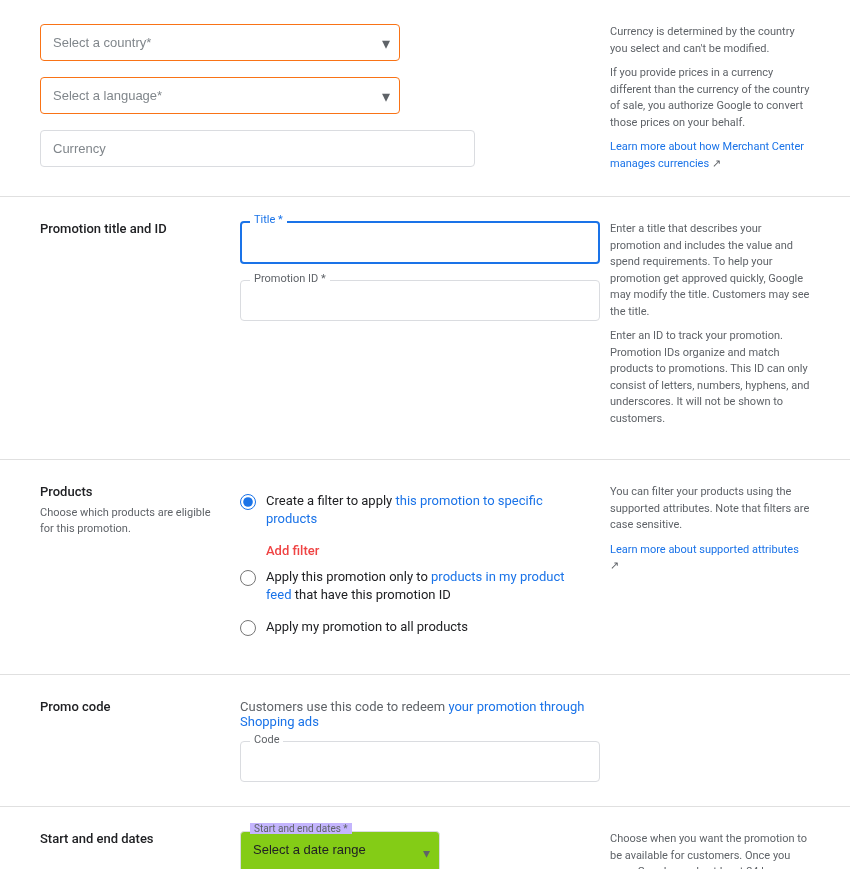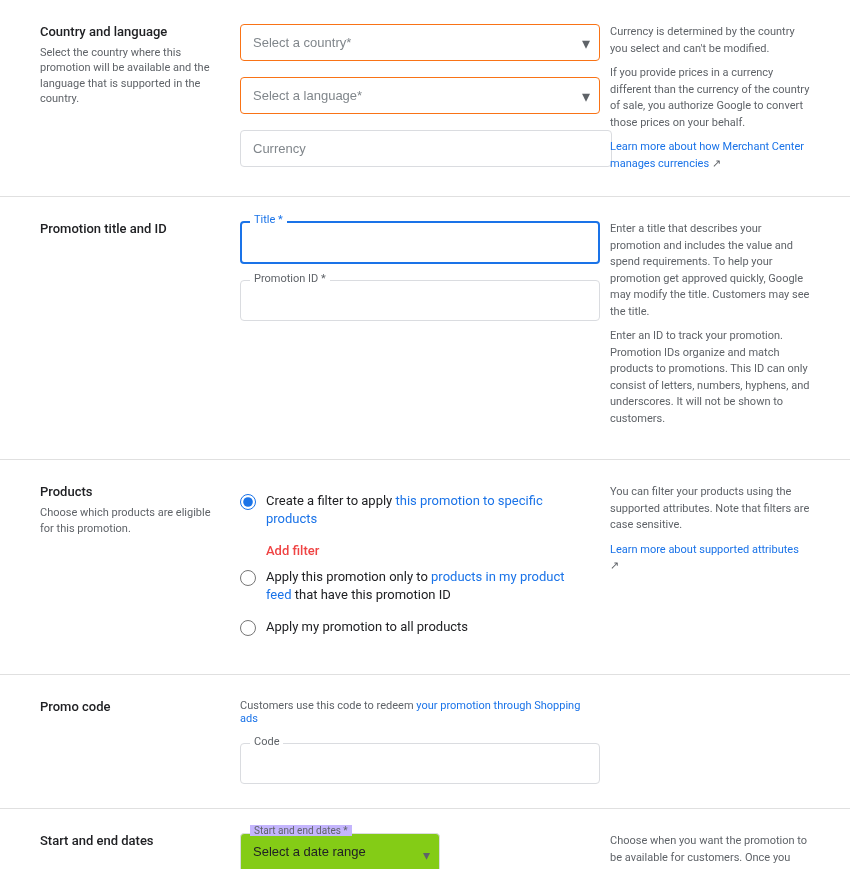--- a/index.html
+++ b/index.html
@@ -78,21 +78,21 @@
     .select-chevron {
       position: absolute;
       right: 10px;
       top: 50%;
       transform: translateY(-50%);
       pointer-events: none;
       color: #5f6368;
       font-size: 16px;
     }
     .text-input {
-      width: 372px;
+      width: 435px;
       padding: 10px 12px;
       border: 1px solid #dadce0;
       border-radius: 4px;
       font-size: 13px;
       color: #202124;
       outline: none;
       background: #fff;
     }
     .text-input::placeholder {
       color: #80868b;
@@ -157,23 +157,23 @@
     .add-filter-link {
       color: #ef4444;
       font-size: 13px;
       font-weight: 500;
       cursor: pointer;
       margin-left: 26px;
       margin-bottom: 10px;
       display: block;
     }
     .promo-desc {
-      font-size: 11px;
-      color: #5f6368;
-      margin-bottom: 18px;
+      font-size: 13px;
+      color: #5f6368;
+      margin-bottom: 12px;
     }
     .promo-desc span.highlight {
       color: #1a73e8;
     }
     
     .date-range-wrapper {
       position: relative;
       width: 200px;
     }
     .date-range-wrapper label {
@@ -210,24 +210,20 @@
       font-size: 11px;
       vertical-align: middle;
     }
   </style>
 </head>
 <body>
 
 <div class="page-container">
 
   <div class="section">
-    <div class="section-left">
-      <div class="section-title">Country and language</div>
-      <div class="section-desc">Select the country where this promotion will be available and the language that is supported in the country.</div>
-    </div>
     <div class="section-middle">
       <div class="form-field">
         <div class="select-wrapper">
           <select>
             <option value="">Select a country*</option>
           </select>
           <span class="select-chevron">▾</span>
         </div>
       </div>
       <div class="form-field">

